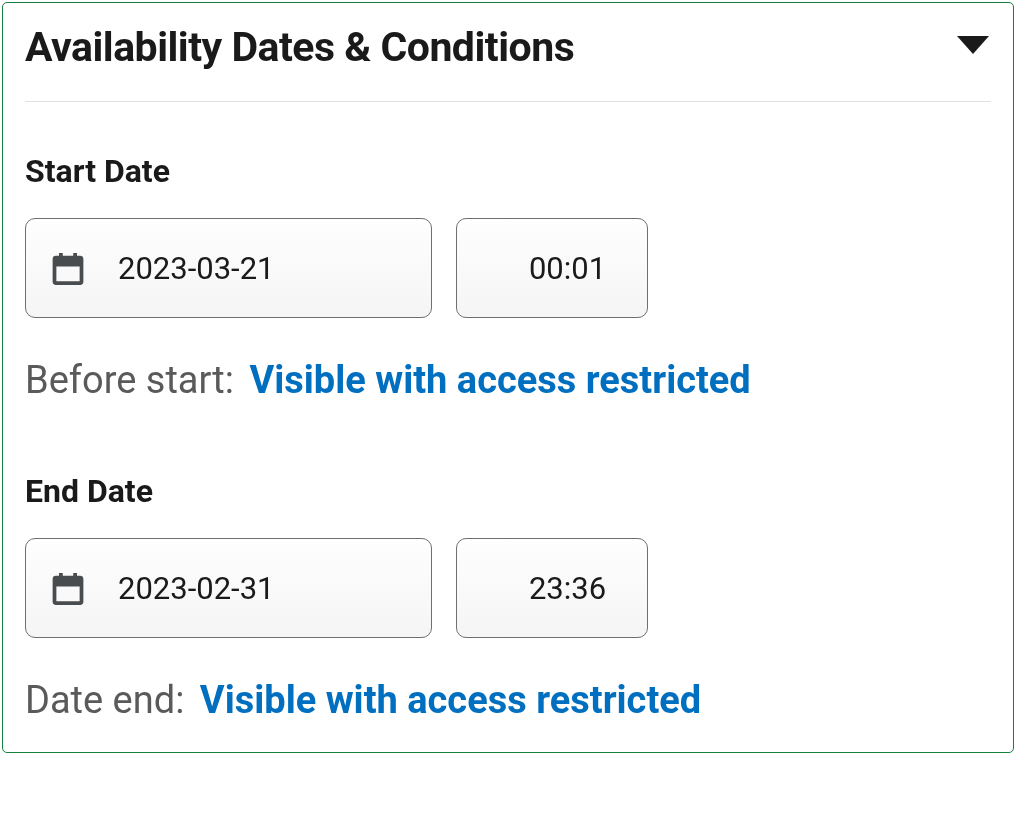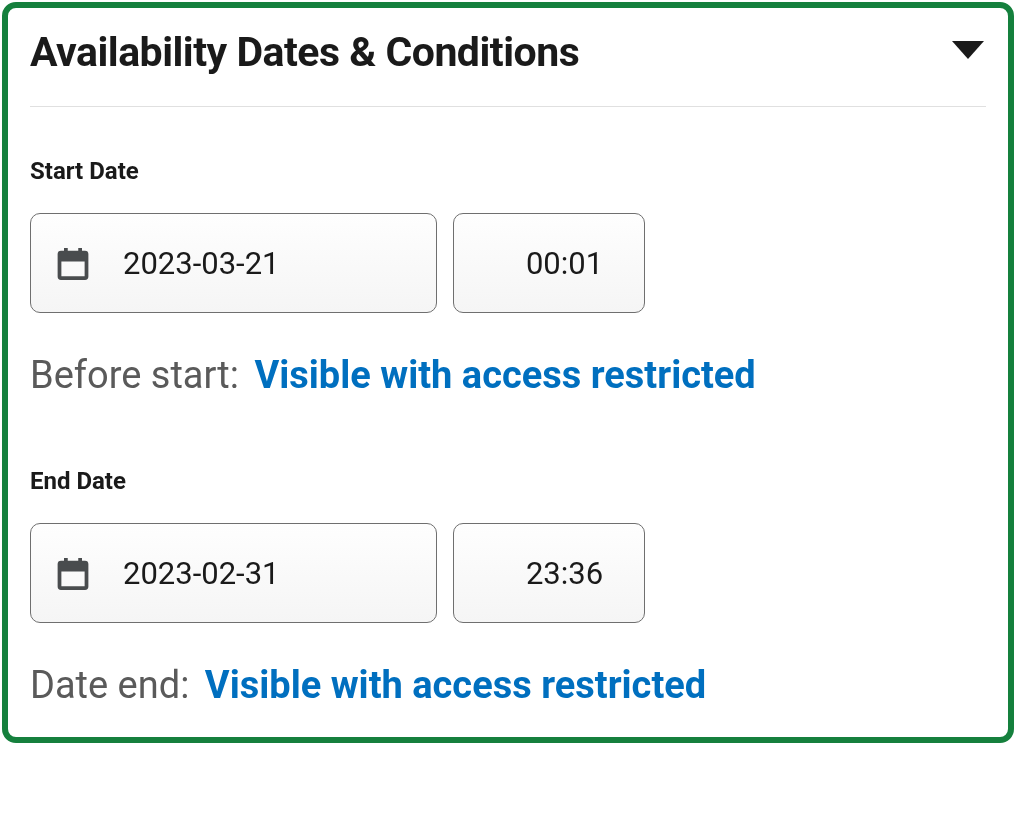--- a/index.html
+++ b/index.html
@@ -7,22 +7,22 @@
       margin: 0;
       padding: 0;
     }
     body {
       font-family: -apple-system, BlinkMacSystemFont, "Segoe UI", Roboto, "Helvetica Neue", Arial, sans-serif;
       background: #fff;
       width: 1016px;
       height: 822px;
     }
     .panel {
-      border: 6px solid #15803d;
-      border-radius: 14px;
+      border: 1px solid #15803d;
+      border-radius: 5px;
       padding: 20px 22px;
       margin: 2px;
     }
     .header {
       display: flex;
       justify-content: space-between;
       align-items: center;
       padding-bottom: 30px;
       border-bottom: 1px solid #e0e0e0;
       margin-bottom: 50px;
@@ -37,28 +37,28 @@
       width: 36px;
       height: 22px;
     }
     .section {
       margin-bottom: 70px;
     }
     .section:last-child {
       margin-bottom: 10px;
     }
     .section-label {
-      font-size: 24px;
+      font-size: 32px;
       font-weight: 700;
       color: #1a1a1a;
       margin-bottom: 28px;
     }
     .input-row {
       display: flex;
-      gap: 16px;
+      gap: 24px;
       margin-bottom: 40px;
     }
     .date-input, .time-input {
       border: 1px solid #6f6f6f;
       border-radius: 10px;
       background: linear-gradient(to bottom, #fefefe 0%, #f5f5f5 100%);
       display: flex;
       align-items: center;
       height: 100px;
       font-size: 31px;

